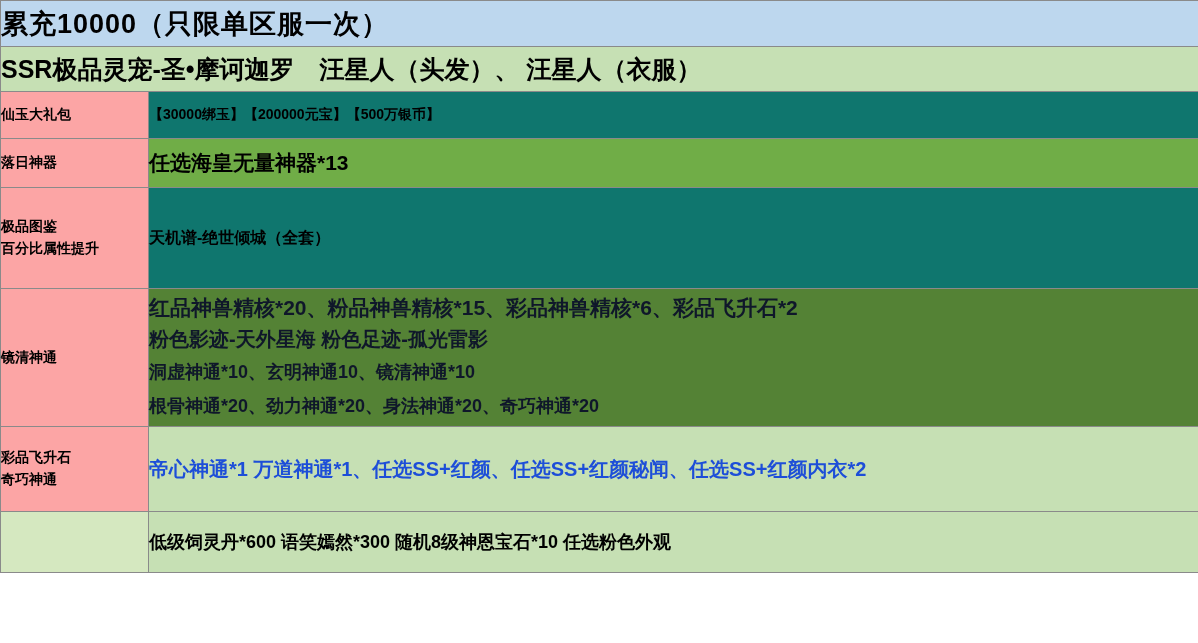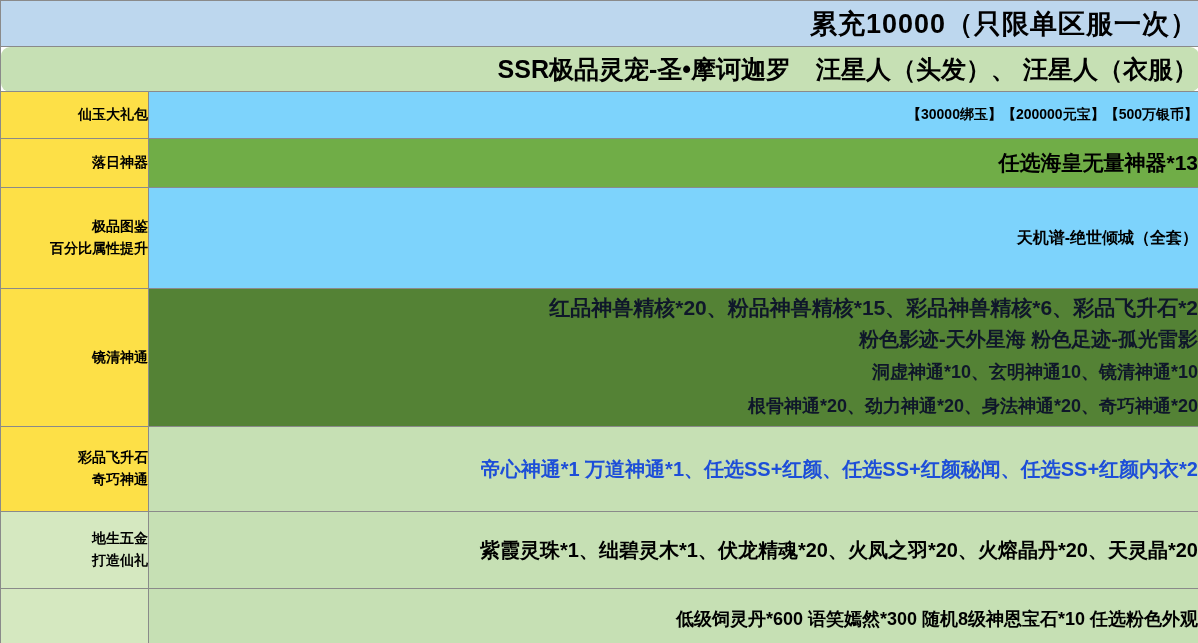--- a/index.html
+++ b/index.html
@@ -20,54 +20,53 @@
   }
   table.reward-table {
     border-collapse: collapse;
     table-layout: fixed;
     width: 1198px;
   }
   table.reward-table td {
     border: 1px solid #8a8a8a;
     padding: 0;
     vertical-align: middle;
-    text-align: right;
+    text-align: left;
   }
   .col-label { width: 148px; }
   .col-body  { width: 1050px; }
 
   
   .title-row td {
     background: #bdd7ee;
     height: 45px;
     font-size: 27px;
     font-weight: bold;
     color: #000000;
     letter-spacing: 1px;
   }
   
   .subtitle-row td {
     background: #c6e0b4;
     height: 44px;
     font-size: 25px;
     font-weight: bold;
     color: #000000;
-    border-radius: 9px;
   }
   .label-cell {
-    background: #fde047;
+    background: #fca5a5;
     font-size: 14px;
     font-weight: bold;
     color: #000000;
     line-height: 1.55;
   }
-  .label-cell .l2 { display: block; padding-left: 36px; }
+  .label-cell .l2 { display: block; }
 
   .body-grey {
-    background: #7dd3fc;
+    background: #0f766e;
   }
   .body-green-strong {
     background: #70ad47;
   }
   .body-green-dark {
     background: #548235;
   }
   .body-green-light {
     background: #c6e0b4;
   }
@@ -138,27 +137,20 @@
       </tr>
 
       <tr>
         <td class="label-cell">
           <span>彩品飞升石</span>
           <span class="l2">奇巧神通</span>
         </td>
         <td class="body-green-light r-treasure pad">帝心神通*1 万道神通*1、任选SS+红颜、任选SS+红颜秘闻、任选SS+红颜内衣*2</td>
       </tr>
 
-      <tr>
-        <td class="label-cell label-metal">
-          <span>地生五金</span>
-          <span class="l2">打造仙礼</span>
-        </td>
-        <td class="body-green-light r-metal pad">紫霞灵珠*1、绌碧灵木*1、伏龙精魂*20、火凤之羽*20、火熔晶丹*20、天灵晶*20</td>
-      </tr>
 
       <tr>
         <td class="label-cell label-metal">
           <span></span>
         </td>
         <td class="body-green-light r-extra pad">低级饲灵丹*600  语笑嫣然*300  随机8级神恩宝石*10  任选粉色外观</td>
       </tr>
     </tbody>
   </table>
 </div>

